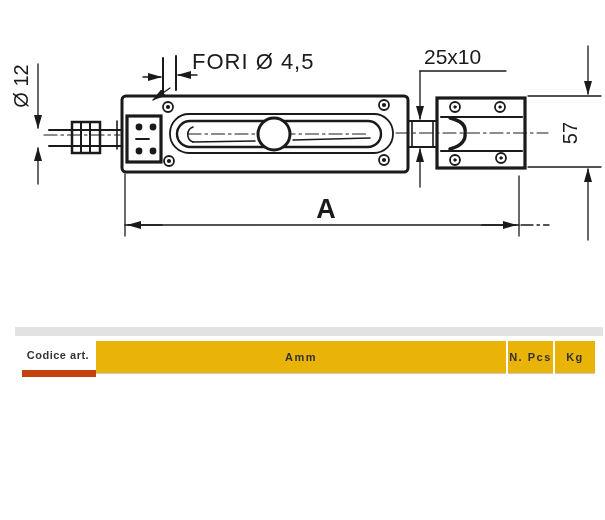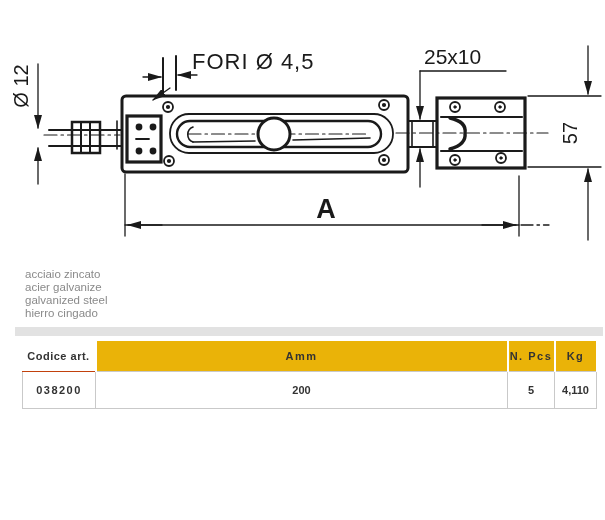--- a/index.html
+++ b/index.html
@@ -20,21 +20,21 @@
     position:absolute; left:22px; top:339px; width:574px;
     border-collapse:collapse; table-layout:fixed;
     font-size:11px; color:#333333;
   }
   .spec-table th {
     height:28px; background:#eab308; font-weight:bold; letter-spacing:1.5px;
     border:2px solid #ffffff; border-bottom:1px solid #c9c9c9;
     text-align:center; vertical-align:middle;
   }
   .spec-table th.c-code {
-    background:#ffffff; border:none; border-bottom:1px solid #c2410c;
+    background:#ffffff; border:none; border-bottom:7px solid #c2410c;
     letter-spacing:0.5px;
   }
   .spec-table td {
     height:34px; background:#ffffff; font-weight:bold;
     border:1px solid #c9c9c9; text-align:center; vertical-align:middle;
   }
   .spec-table td.c-code { letter-spacing:1.5px; }
   .col-code { width:73px; } .col-amm { width:412px; }
   .col-pcs { width:47px; } .col-kg { width:42px; }
 </style>
@@ -157,47 +157,35 @@
 
     <g fill="#1a1a1a" font-family="Liberation Sans, sans-serif">
       <text x="192" y="69" font-size="22" letter-spacing="1">FORI Ø 4,5</text>
       <text x="424" y="64" font-size="21">25x10</text>
       <text x="28" y="86" font-size="20" text-anchor="middle" transform="rotate(-90 28 86)">Ø 12</text>
       <text x="577" y="133" font-size="20" text-anchor="middle" transform="rotate(-90 577 133)">57</text>
       <text x="326" y="218" font-size="27" font-weight="bold" text-anchor="middle">A</text>
     </g>
   </svg>
 
-  <div class="materials">
-    <div>acciaio zincato</div>
-    <div>acier galvanize</div>
-    <div>galvanized steel</div>
-    <div>hierro cingado</div>
-  </div>
 
   <div class="divider-bar"></div>
 
   <table class="spec-table">
     <colgroup>
       <col class="col-code">
         <col class="col-amm">
         <col class="col-pcs">
         <col class="col-kg">
     </colgroup>
     <thead>
       <tr>
         <th class="c-code">Codice art.</th>
         <th>Amm</th>
         <th>N. Pcs</th>
         <th>Kg</th>
       </tr>
     </thead>
     <tbody>
-      <tr>
-        <td class="c-code">038200</td>
-        <td>200</td>
-        <td>5</td>
-        <td>4,110</td>
-      </tr>
     </tbody>
   </table>
 
 </div>
 
 </body></html>

